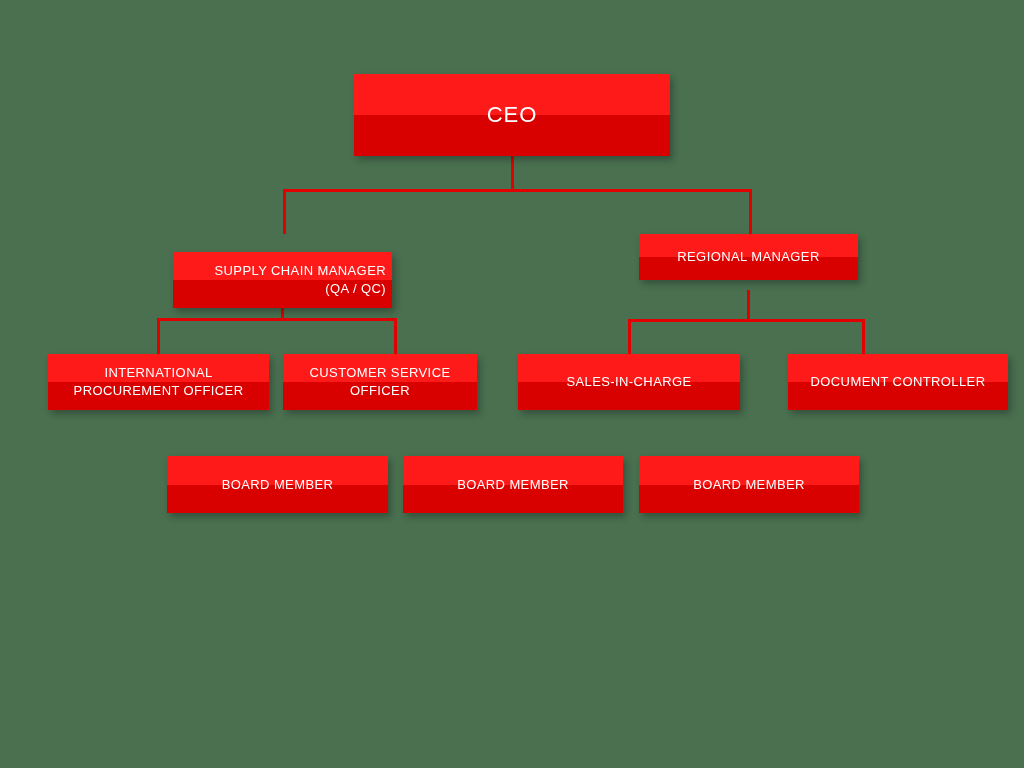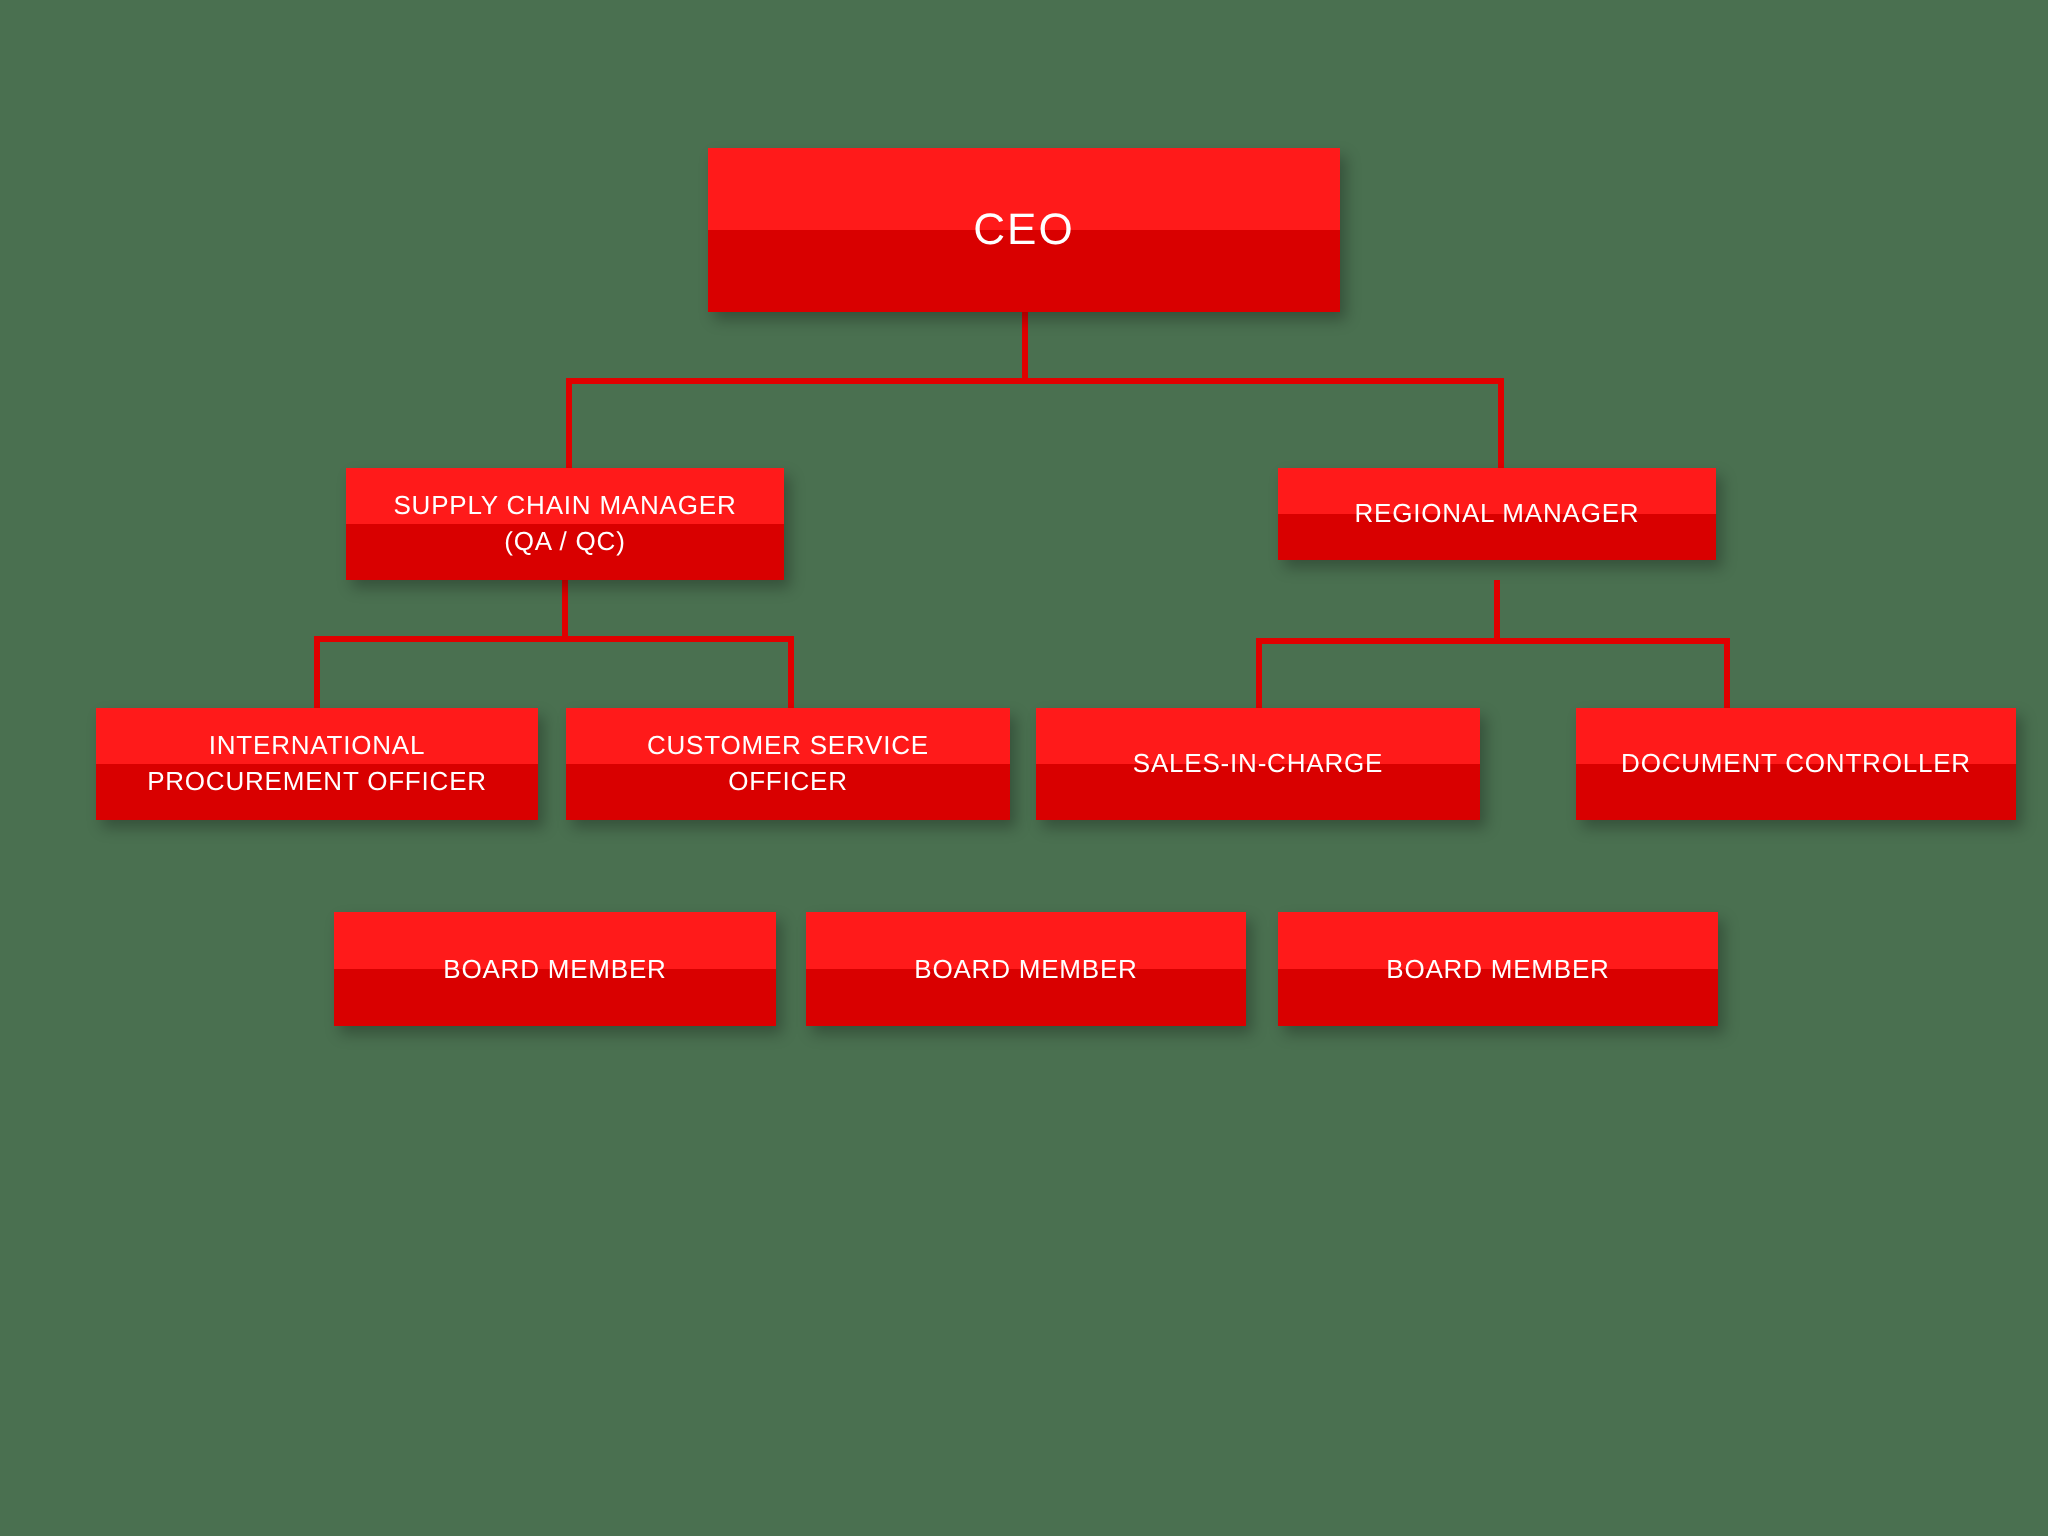--- a/index.html
+++ b/index.html
@@ -78,35 +78,35 @@
 
   <div class="connector" style="left:747px; top:290px; width:3px; height:31px;"></div>
   <div class="connector" style="left:628px; top:319px; width:237px; height:3px;"></div>
   <div class="connector" style="left:628px; top:319px; width:3px; height:37px;"></div>
   <div class="connector" style="left:862px; top:319px; width:3px; height:37px;"></div>
 
   <div class="org-box lvl-ceo" style="left:354px; top:74px; width:316px; height:82px;">
     <span class="label">CEO</span>
   </div>
 
-  <div class="org-box lvl-2" style="left:173px; top:234px; width:219px; height:56px;">
+  <div class="org-box lvl-2" style="left:173px; top:252px; width:219px; height:56px;text-align:right;">
     <span class="label">SUPPLY CHAIN MANAGER
 (QA / QC)</span>
   </div>
 
   <div class="org-box lvl-2" style="left:639px; top:234px; width:219px; height:46px;">
     <span class="label">REGIONAL MANAGER</span>
   </div>
 
   <div class="org-box lvl-3" style="left:48px; top:354px; width:221px; height:56px;justify-content:center;">
     <span class="label">INTERNATIONAL
 PROCUREMENT OFFICER</span>
   </div>
 
-  <div class="org-box lvl-3" style="left:283px; top:354px; width:222px; height:56px;">
+  <div class="org-box lvl-3" style="left:283px; top:354px; width:194px; height:56px;">
     <span class="label">CUSTOMER SERVICE
 OFFICER</span>
   </div>
 
   <div class="org-box lvl-3" style="left:518px; top:354px; width:222px; height:56px;align-items:center;">
     <span class="label">SALES-IN-CHARGE</span>
   </div>
 
   <div class="org-box lvl-3" style="left:753px; top:354px; width:220px; height:56px;margin-left:35px;">
     <span class="label">DOCUMENT CONTROLLER</span>

